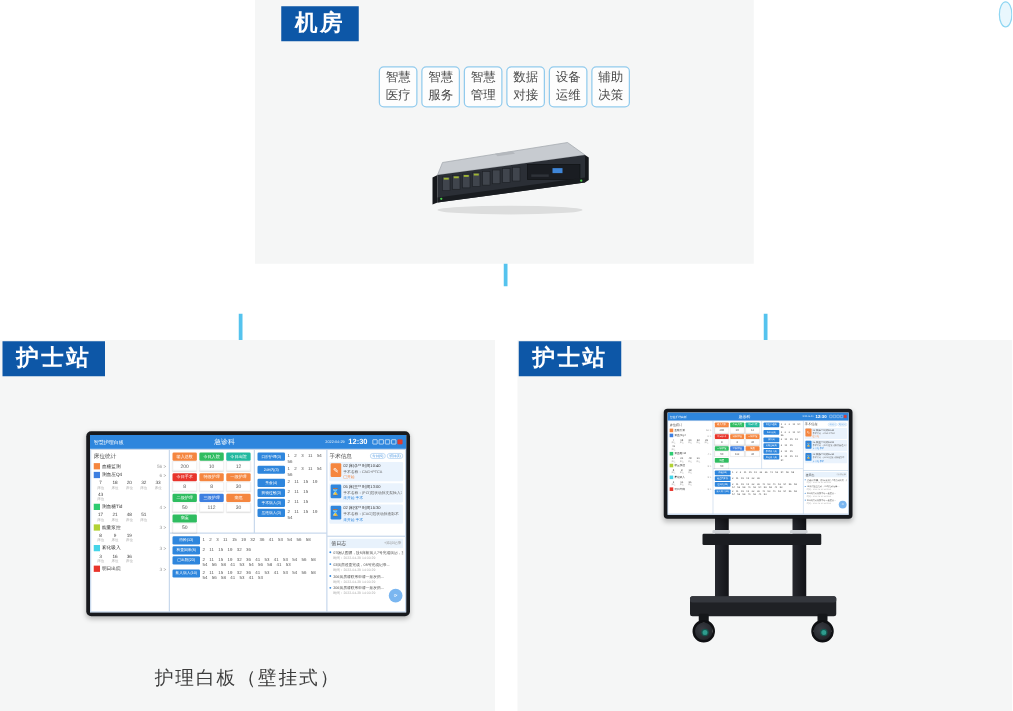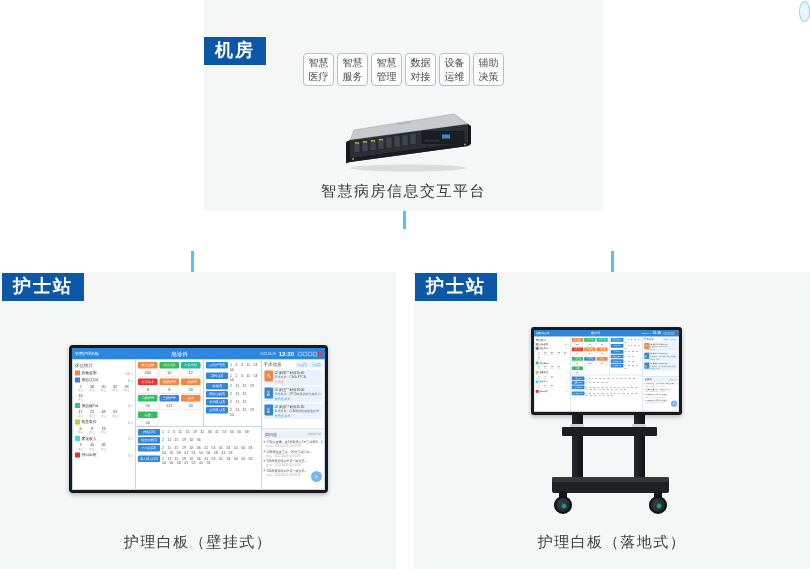--- a/index.html
+++ b/index.html
@@ -7,21 +7,21 @@
   body{font-family:"Liberation Sans",sans-serif;}
   #stage{position:relative;width:810px;height:569px;background:#ffffff;overflow:hidden;}
 
   .panel{position:absolute;background:#f5f6f6;}
   #panel-top{left:204px;top:0;width:399px;height:211px;}
   #panel-bl{left:0;top:272px;width:396px;height:297px;}
   #panel-br{left:414px;top:272px;width:396px;height:297px;}
 
   .zone-label{position:absolute;background:#0d57a7;color:#fff;font-weight:bold;
     font-size:18px;padding:4px 11px;letter-spacing:2px;line-height:1.1;}
-  #lbl-room{left:204px;top:5px;margin-top:32px;}
+  #lbl-room{left:225px;top:5px;}
   #lbl-ns-l{left:2px;top:273px;}
   #lbl-ns-r{left:415px;top:273px;}
 
   .chip-row{position:absolute;left:204px;top:53px;width:399px;display:flex;justify-content:center;gap:3px;}
   .chip{width:31px;border:1px solid #92cbed;border-radius:4px;background:#fdfdfd;
     font-size:10px;line-height:1.35;color:#4a4a4a;text-align:center;padding:2px 0;}
 
   #server{position:absolute;left:338px;top:108px;width:134px;height:66px;}
   .top-caption{position:absolute;left:204px;top:182px;width:399px;text-align:center;
     font-size:15px;color:#3a3a3a;letter-spacing:1.5px;}
@@ -165,21 +165,20 @@
     <rect x="33" y="32.0" width="4" height="1.5" fill="#9fb534"></rect>
     <rect x="41" y="30.9" width="4" height="1.5" fill="#9fb534"></rect>
     <rect x="84" y="23.5" width="42" height="12" fill="#1a1d22" stroke="#0e1013" stroke-width="0.5"></rect>
     <rect x="104" y="26.5" width="8" height="4" fill="#3f86d8"></rect>
     <rect x="87" y="31.5" width="14" height="2" fill="#2e3238"></rect>
     <polygon points="12,50 130,34 130,38 12,54" fill="#191c20"></polygon>
     <circle cx="15" cy="51" r="0.9" fill="#4cd14c"></circle>
     <circle cx="127" cy="36.5" r="0.9" fill="#4cd14c"></circle>
   </svg>
 
-  <div class="top-caption">智慧病房信息交互平台</div>
 
   <div id="conn-top" class="conn"></div>
   <div id="pipe-cap"></div>
   <div id="conn-bl" class="conn"></div>
   <div id="conn-br" class="conn"></div>
 
   <div id="panel-bl" class="panel"></div>
   <div id="panel-br" class="panel"></div>
   <div id="lbl-ns-l" class="zone-label">护士站</div>
   <div id="lbl-ns-r" class="zone-label">护士站</div>
@@ -925,14 +924,13 @@
                 </div>
                 <div class="db-fab">⟳</div>
               </div>
             </div>
           </div>
         </div>
       </div>
   </div>
 
   <div id="cap-bl" class="bottom-caption">护理白板（壁挂式）</div>
-  <div id="cap-br" class="bottom-caption">护理白板（落地式）</div>
 </div>
 
 </body></html>

